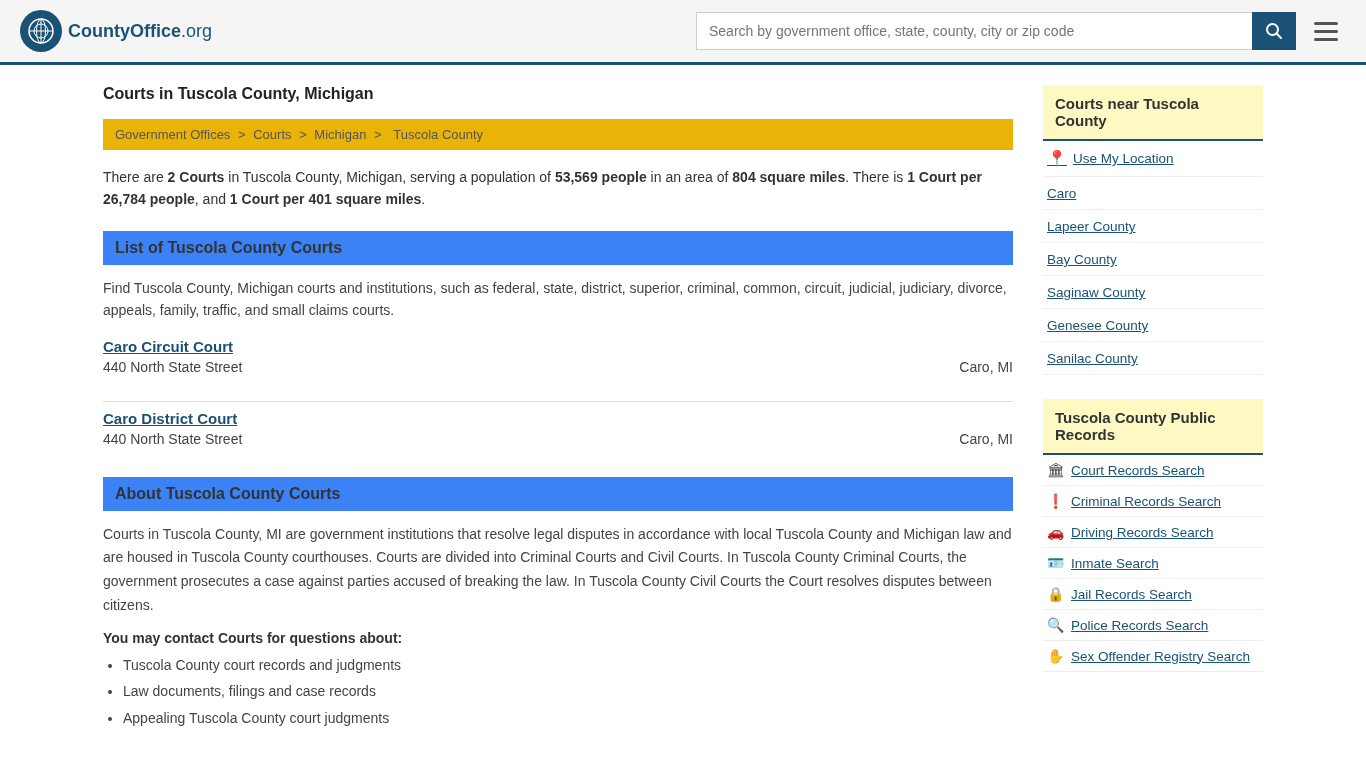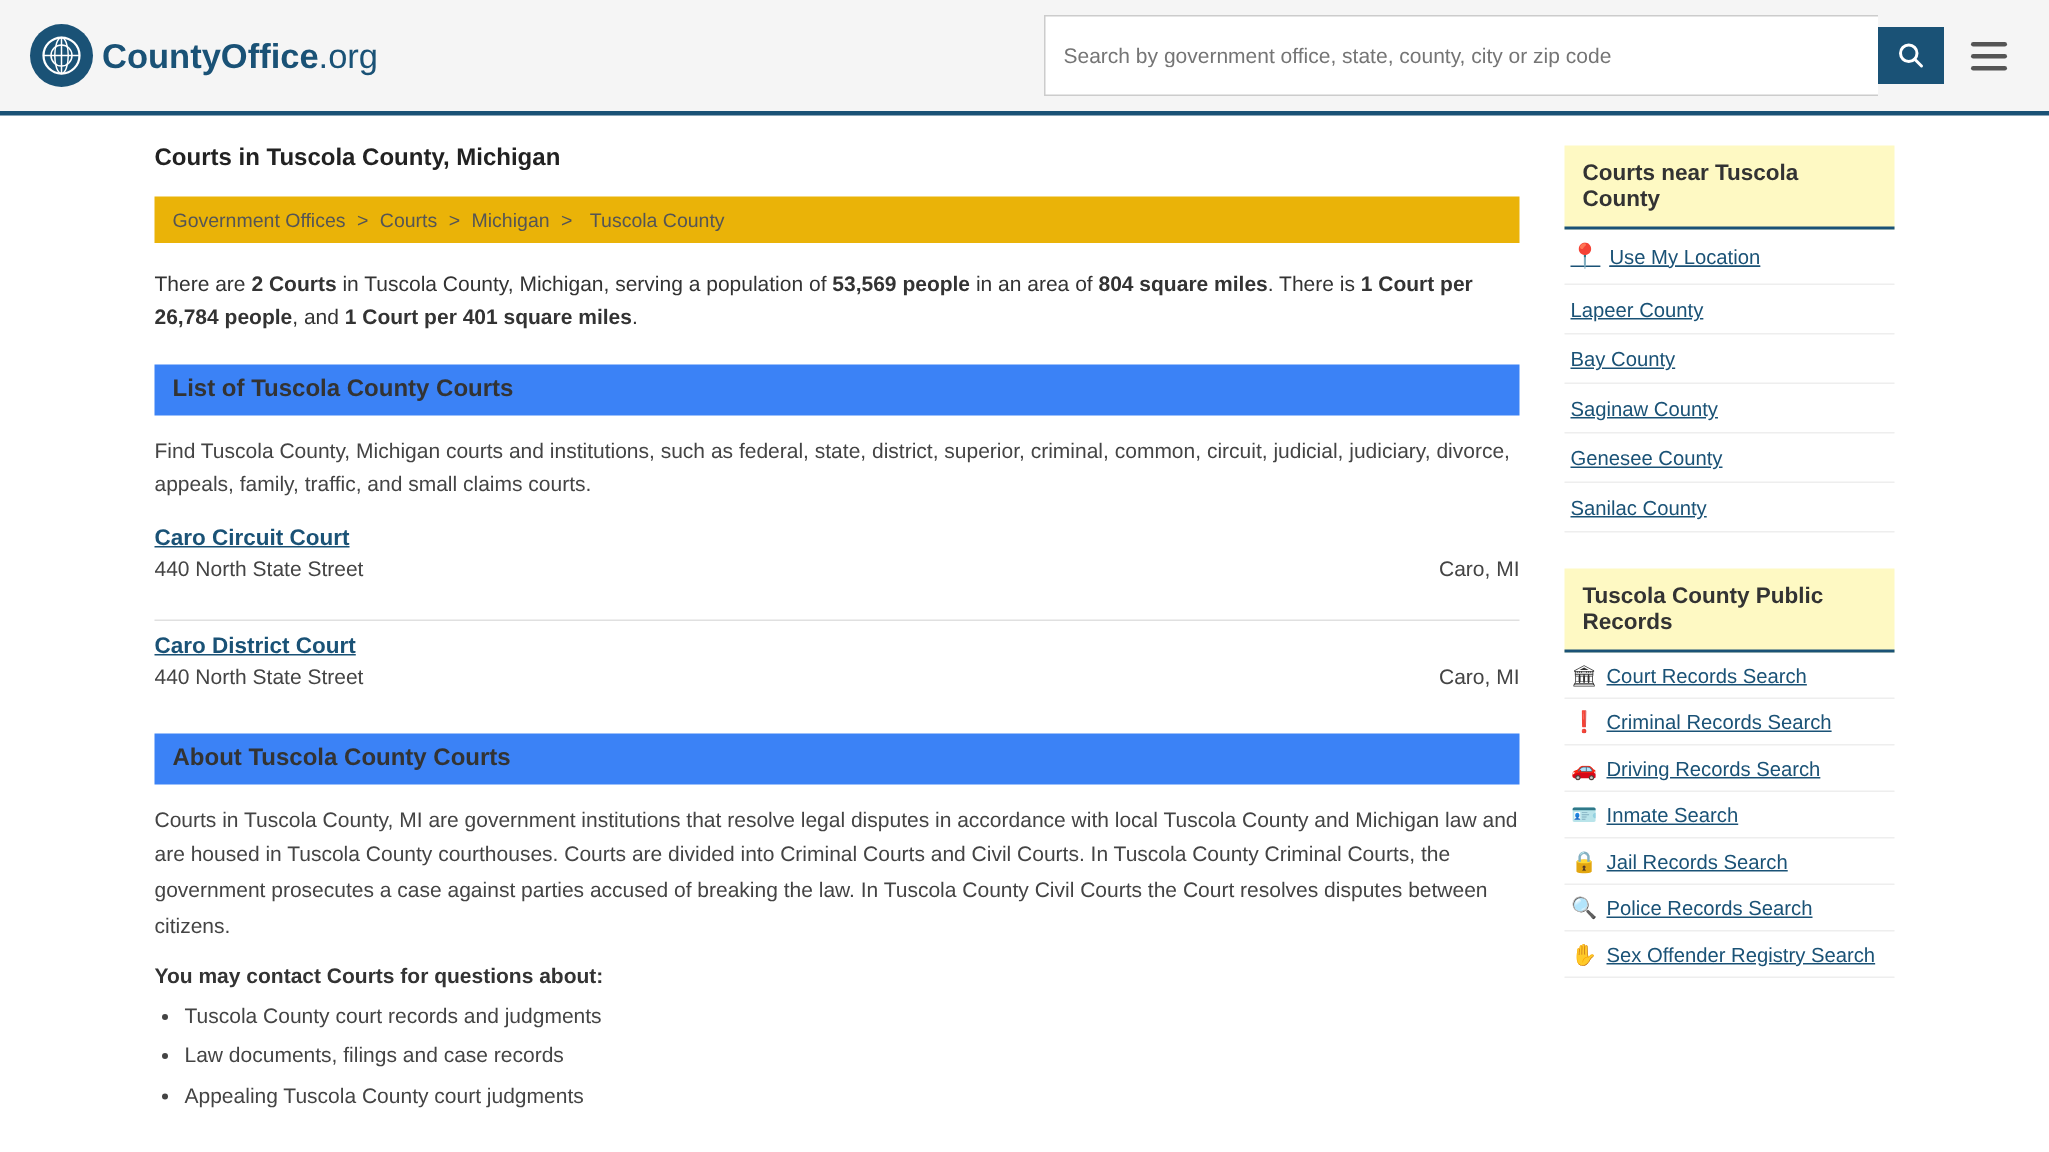--- a/index.html
+++ b/index.html
@@ -26,41 +26,41 @@
       height: 42px;
       border-radius: 50%;
       background: #1a5276;
       display: flex;
       align-items: center;
       justify-content: center;
       color: white;
       font-size: 18px;
     }
     .logo-text {
-      font-size: 23px;
+      font-size: 18px;
       font-weight: bold;
       color: #333;
     }
     .logo-text span { color: #1a5276; }
     .logo-org { color: #1a5276; font-weight: normal; }
     .search-area {
       flex: 1;
       display: flex;
       align-items: center;
       max-width: 650px;
       margin-left: auto;
     }
     .search-input {
       flex: 1;
       padding: 8px 12px;
       border: 1px solid #ccc;
       border-right: none;
       font-size: 14px;
       outline: none;
-      height: 54px;
+      height: 38px;
     }
     .search-btn {
       background: #1a5276;
       border: 1px solid #1a5276;
       color: white;
       padding: 0 12px;
       height: 38px;
       cursor: pointer;
       display: flex;
       align-items: center;
@@ -311,20 +311,21 @@
 
     <div class="sidebar-section">
       <div class="sidebar-title">Courts near Tuscola County</div>
       <ul class="sidebar-list">
         <li>
           <span class="use-location">
             <span class="icon-pin">📍</span>
             <a href="#">Use My Location</a>
           </span>
         </li>
+        <li><a href="#">Caro</a></li>
         <li><a href="#">Lapeer County</a></li>
         <li><a href="#">Bay County</a></li>
         <li><a href="#">Saginaw County</a></li>
         <li><a href="#">Genesee County</a></li>
         <li><a href="#">Sanilac County</a></li>
       </ul>
     </div>
 
     <div class="sidebar-section">
       <div class="sidebar-title">Tuscola County Public Records</div>

